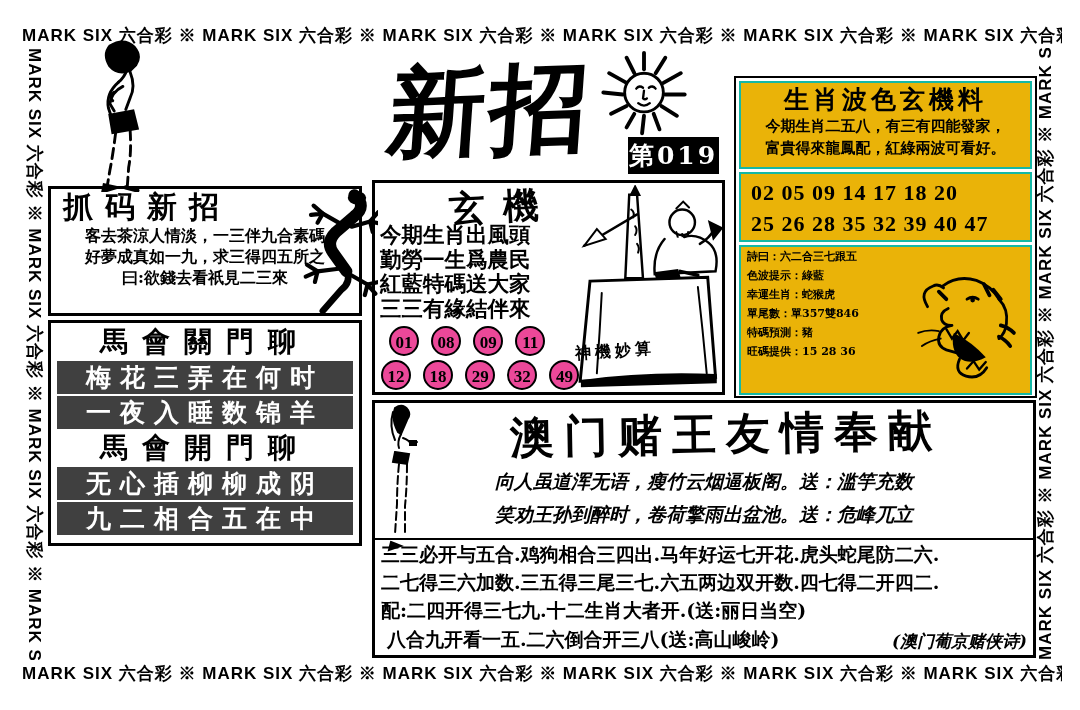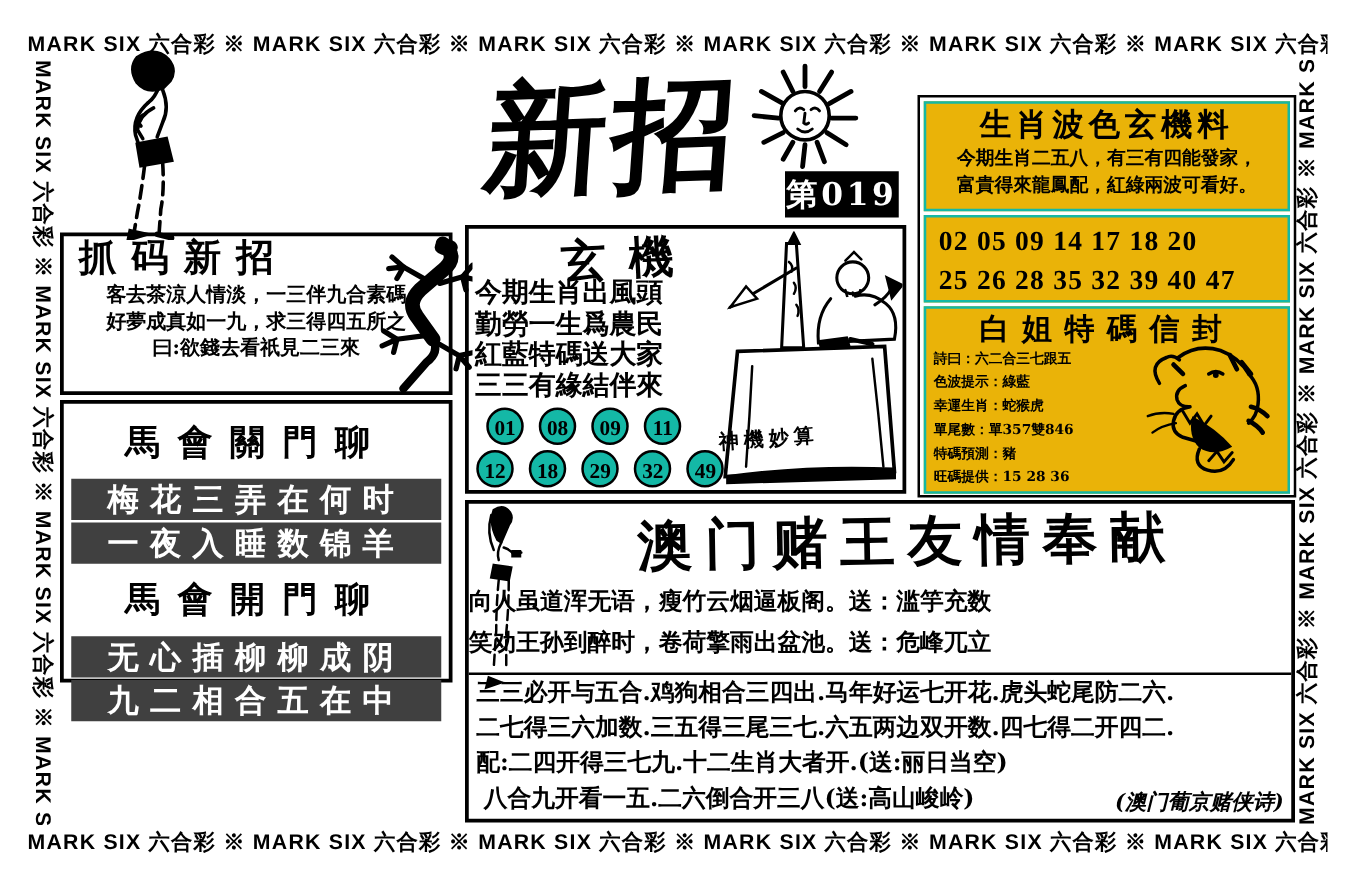--- a/index.html
+++ b/index.html
@@ -25,34 +25,34 @@
   #ladySmall{left:377px;top:404px;width:48px;height:150px;z-index:3}
   #gecko{left:286px;top:186px;width:92px;height:134px;z-index:3}
 
   
   #grabBox{left:48px;top:186px;width:314px;height:130px;border:3px solid #000;box-sizing:border-box}
   #grabBox h2{margin:0 0 0 12px;font-size:30px;line-height:36px;letter-spacing:12px;white-space:nowrap}
   .grab-line{margin:0 3px;font-size:16px;font-weight:bold;line-height:21px;text-align:center;white-space:nowrap}
 
   #chatBox{left:48px;top:320px;width:314px;height:226px;border:3px solid #000;
            box-sizing:border-box;padding:2px 6px}
-  .chat-title{font-size:28px;font-weight:bold;text-align:center;letter-spacing:14px;line-height:34px;margin:12px;white-space:nowrap}
+  .chat-title{font-size:28px;font-weight:bold;text-align:center;letter-spacing:14px;line-height:34px;margin:0;white-space:nowrap}
   .bar{background:#404040;color:#fff;font-size:25px;font-weight:bold;text-align:center;
        letter-spacing:9px;line-height:33px;margin:2px 0;white-space:nowrap}
 
   
   #mysticBox{left:372px;top:180px;width:353px;height:215px;border:3px solid #000;box-sizing:border-box}
   #mysticTitle{left:74px;top:0;font-size:36px;font-weight:bold;letter-spacing:18px;
                transform:rotate(-3deg);white-space:nowrap}
   #mysticLines{left:5px;top:40px;width:210px}
   .mystic-line{margin:0;font-size:21.5px;font-weight:bold;line-height:24.5px;white-space:nowrap}
   #balls1{left:14px;top:143px;z-index:2}
   #balls2{left:6px;top:177px;z-index:2}
   .ball{display:inline-block;width:30px;height:30px;border:2px solid #000;border-radius:50%;
-        background:#14b8a6;font-size:17px;font-weight:bold;text-align:center;line-height:29px;
+        background:#ec4899;font-size:17px;font-weight:bold;text-align:center;line-height:29px;
         margin-right:7px;box-sizing:border-box;font-family:"Liberation Serif",serif}
   #teller{right:0;top:2px;width:162px;height:206px}
   #tableLabel{left:200px;top:158px;font-size:16px;font-weight:bold;letter-spacing:4px;
               transform:rotate(-4deg);white-space:nowrap;z-index:2}
 
   
   #rightCol{left:734px;top:76px;width:303px;height:322px;border:2px solid #000;
             box-sizing:border-box;padding:3px}
   .rc-inner{border:2px solid #14b8a6;margin-bottom:3px;box-sizing:border-box;position:relative;background:#eab308}
   #zBoxA{height:88px;text-align:center}
@@ -63,21 +63,21 @@
             font-family:"Liberation Serif",serif;white-space:nowrap}
   #zBoxC{height:150px;overflow:hidden}
   .rcC-title{font-size:24px;font-weight:bold;text-align:center;letter-spacing:10px;line-height:29px;margin:1px 0 0;white-space:nowrap}
   .field{font-size:11px;font-weight:bold;line-height:19px;margin:0 0 0 6px;position:relative;z-index:1;white-space:nowrap}
   #tiger{position:absolute;right:-2px;top:24px;width:130px;height:122px;z-index:0}
 
   
   #bottomBox{left:372px;top:400px;width:664px;height:258px;border:3px solid #000;box-sizing:border-box}
   #bottomTitle{margin:2px 0 0 44px;text-align:center;font-size:44px;font-weight:bold;
                letter-spacing:10px;line-height:58px;transform:rotate(-1deg);white-space:nowrap}
-  .verse{text-align:left;font-size:19px;font-weight:bold;line-height:30px;
+  .verse{text-align:center;font-size:19px;font-weight:bold;font-style:italic;line-height:30px;
          margin:3px 0 0;white-space:nowrap}
   #divider{border-top:2px solid #000;margin-top:9px}
   .poem{font-size:19px;font-weight:bold;line-height:27px;margin:1px 6px 0;white-space:nowrap}
   .poem-last{display:flex;justify-content:space-between;align-items:flex-end;margin:1px 6px 0}
   .attr{font-size:17px;font-weight:bold;font-style:italic;white-space:nowrap}
   svg{display:block}
 </style>
 </head>
 <body>
 
@@ -211,21 +211,20 @@
     <div id="zBoxA" class="rc-inner">
       <h3 class="rcA-title">生肖波色玄機料</h3>
       <p class="rcA-line">今期生肖二五八，有三有四能發家，</p>
       <p class="rcA-line">富貴得來龍鳳配，紅綠兩波可看好。</p>
     </div>
     <div id="zBoxB" class="rc-inner">
       <p class="rcB-line">02 05 09 14 17 18 20</p>
       <p class="rcB-line">25 26 28 35 32 39 40 47</p>
     </div>
     <div id="zBoxC" class="rc-inner">
-      <h3 class="rcC-title">白姐特碼信封</h3>
       <p class="field"><span>詩曰：</span><span>六二合三七跟五</span></p>
       <p class="field"><span>色波提示：</span><span>綠藍</span></p>
       <p class="field"><span>幸運生肖：</span><span>蛇猴虎</span></p>
       <p class="field"><span>單尾數：</span><span>單357雙846</span></p>
       <p class="field"><span>特碼預測：</span><span>豬</span></p>
       <p class="field"><span>旺碼提供：</span><span>15 28 36</span></p>
       <svg id="tiger" viewBox="0 0 120 130">
         <g stroke="#000" fill="none" stroke-width="3" stroke-linecap="round">
           <path d="M18 38 q-10 -16 6 -22 q5 -3 11 2"></path>
           <path d="M34 16 q16 -12 36 -6 q16 6 24 20"></path>

